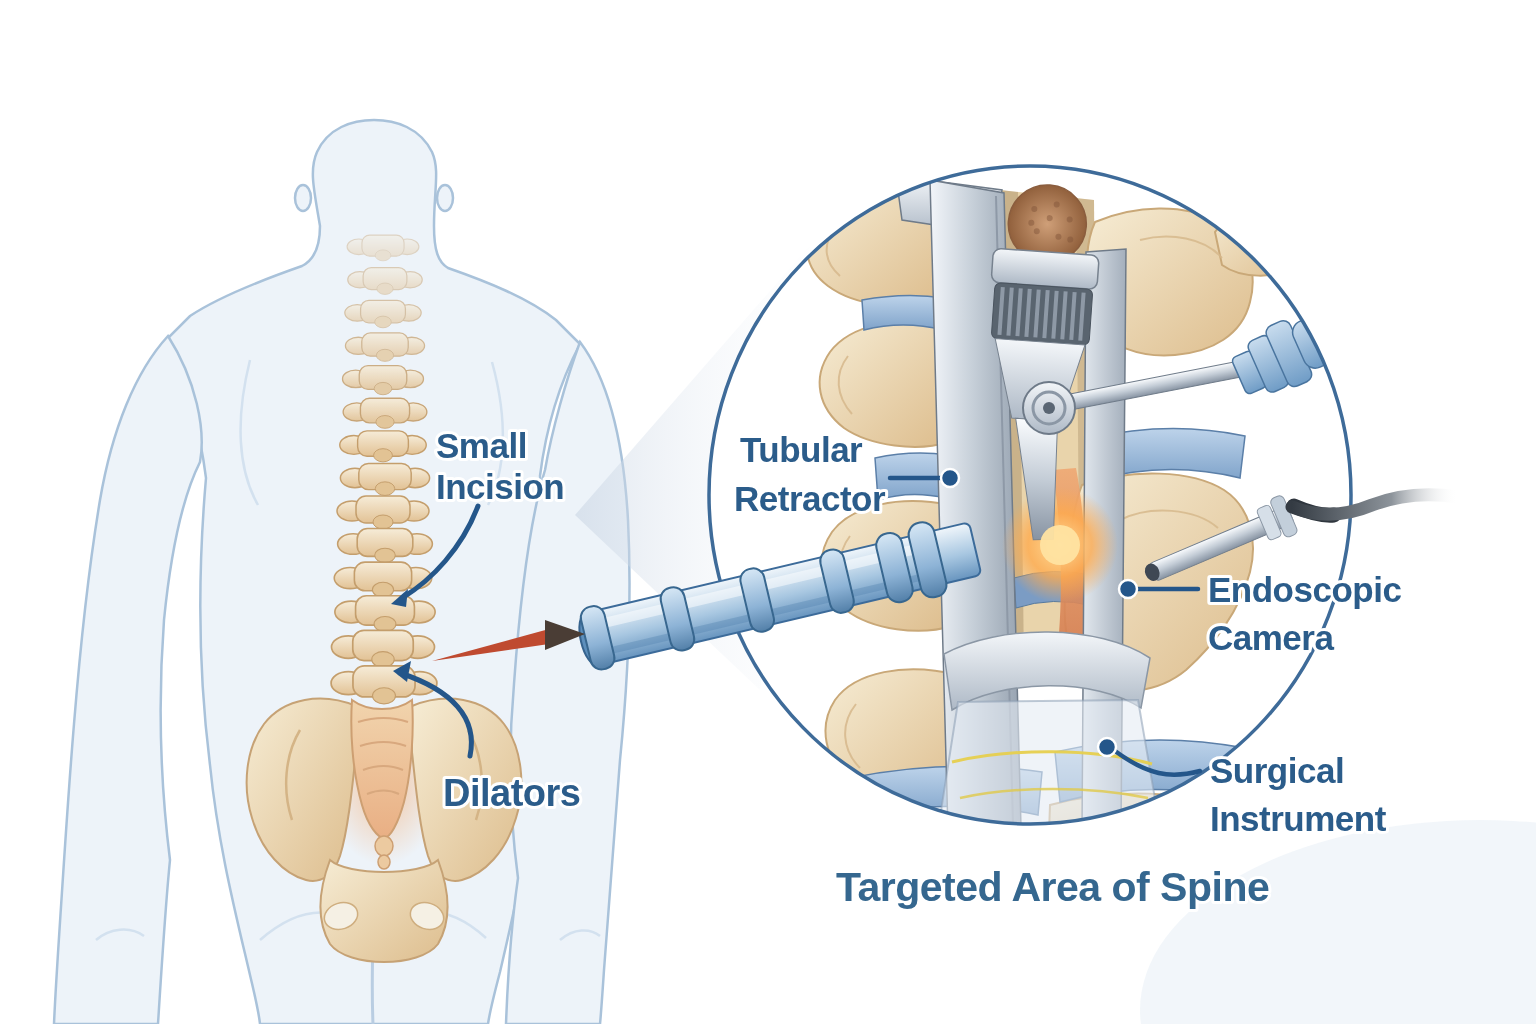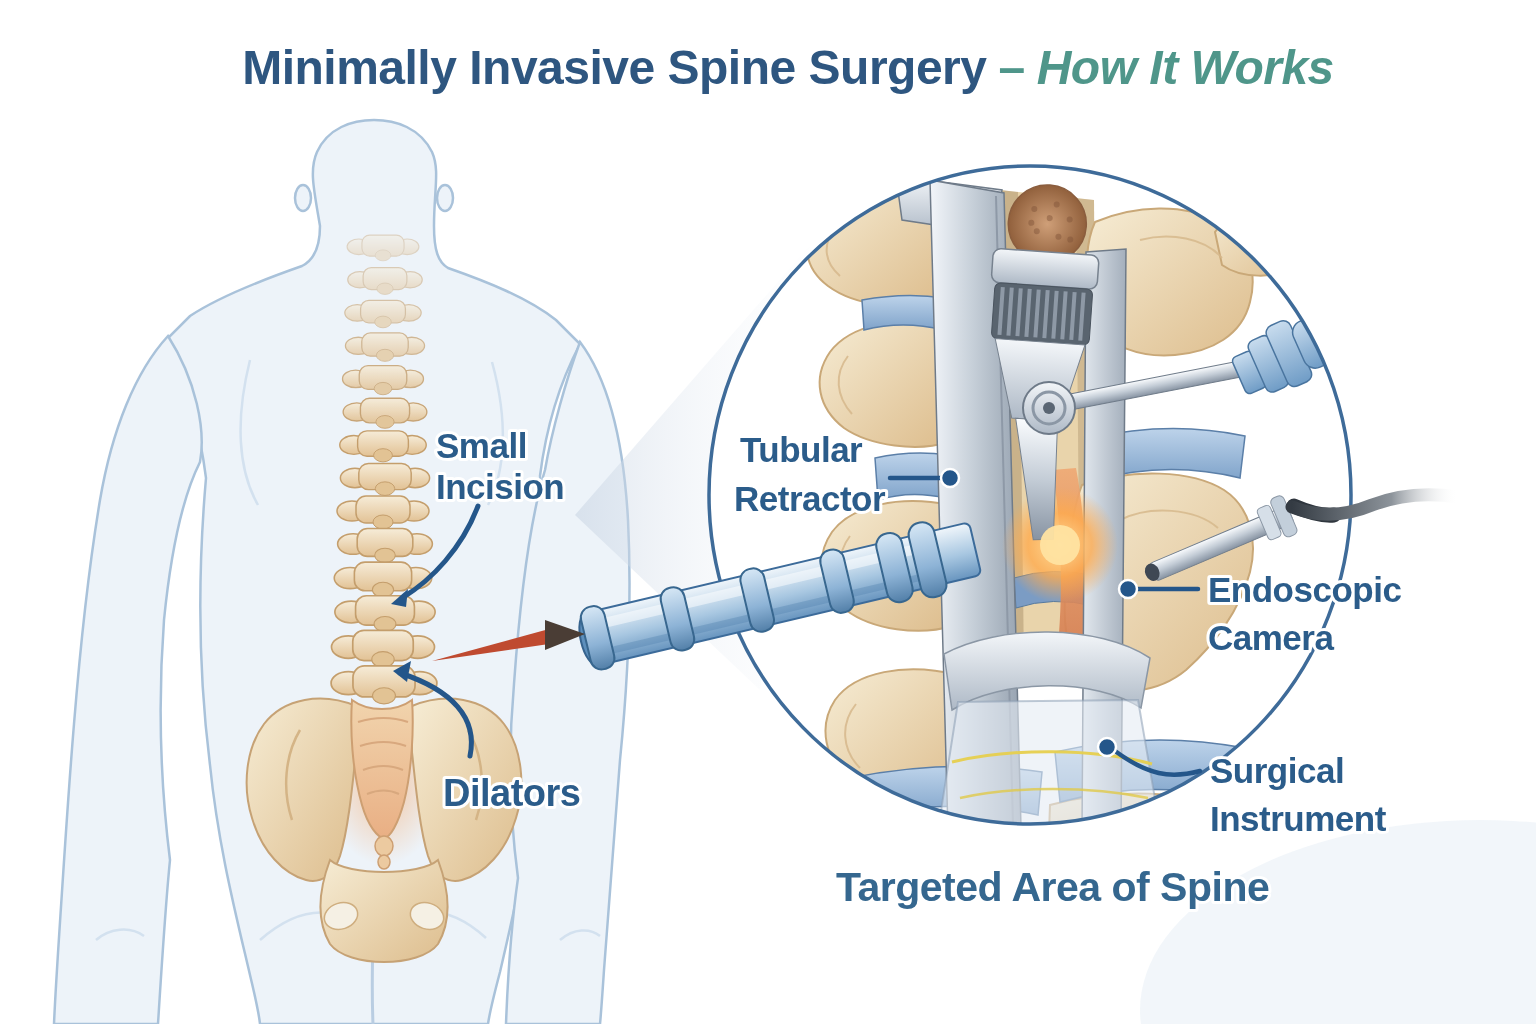--- a/index.html
+++ b/index.html
@@ -15,23 +15,20 @@
            stroke-linejoin:round;}
   svg .lbl{font-size:35px;}
   svg .lbl-big{font-size:41px;fill:#35678F;}
   svg .lbl-dil{font-size:38px;}
 </style>
 </head>
 <body>
 
 <div class="stage">
 
-  <div class="title">
-    <span class="main">Minimally Invasive Spine Surgery</span><span class="sep">–</span><span class="sub">How It Works</span>
-  </div>
 
   <svg width="1536" height="1024" viewBox="0 0 1536 1024">
     <defs>
       <linearGradient id="gBone" x1="0" y1="0" x2="0" y2="1">
         <stop offset="0" stop-color="#f6ecd8"></stop>
           <stop offset="1" stop-color="#e2c295"></stop>
       </linearGradient>
       <linearGradient id="gBoneR" x1="0" y1="0" x2="1" y2="1">
         <stop offset="0" stop-color="#f6ecd4"></stop>
           <stop offset="1" stop-color="#ddbd8d"></stop>

